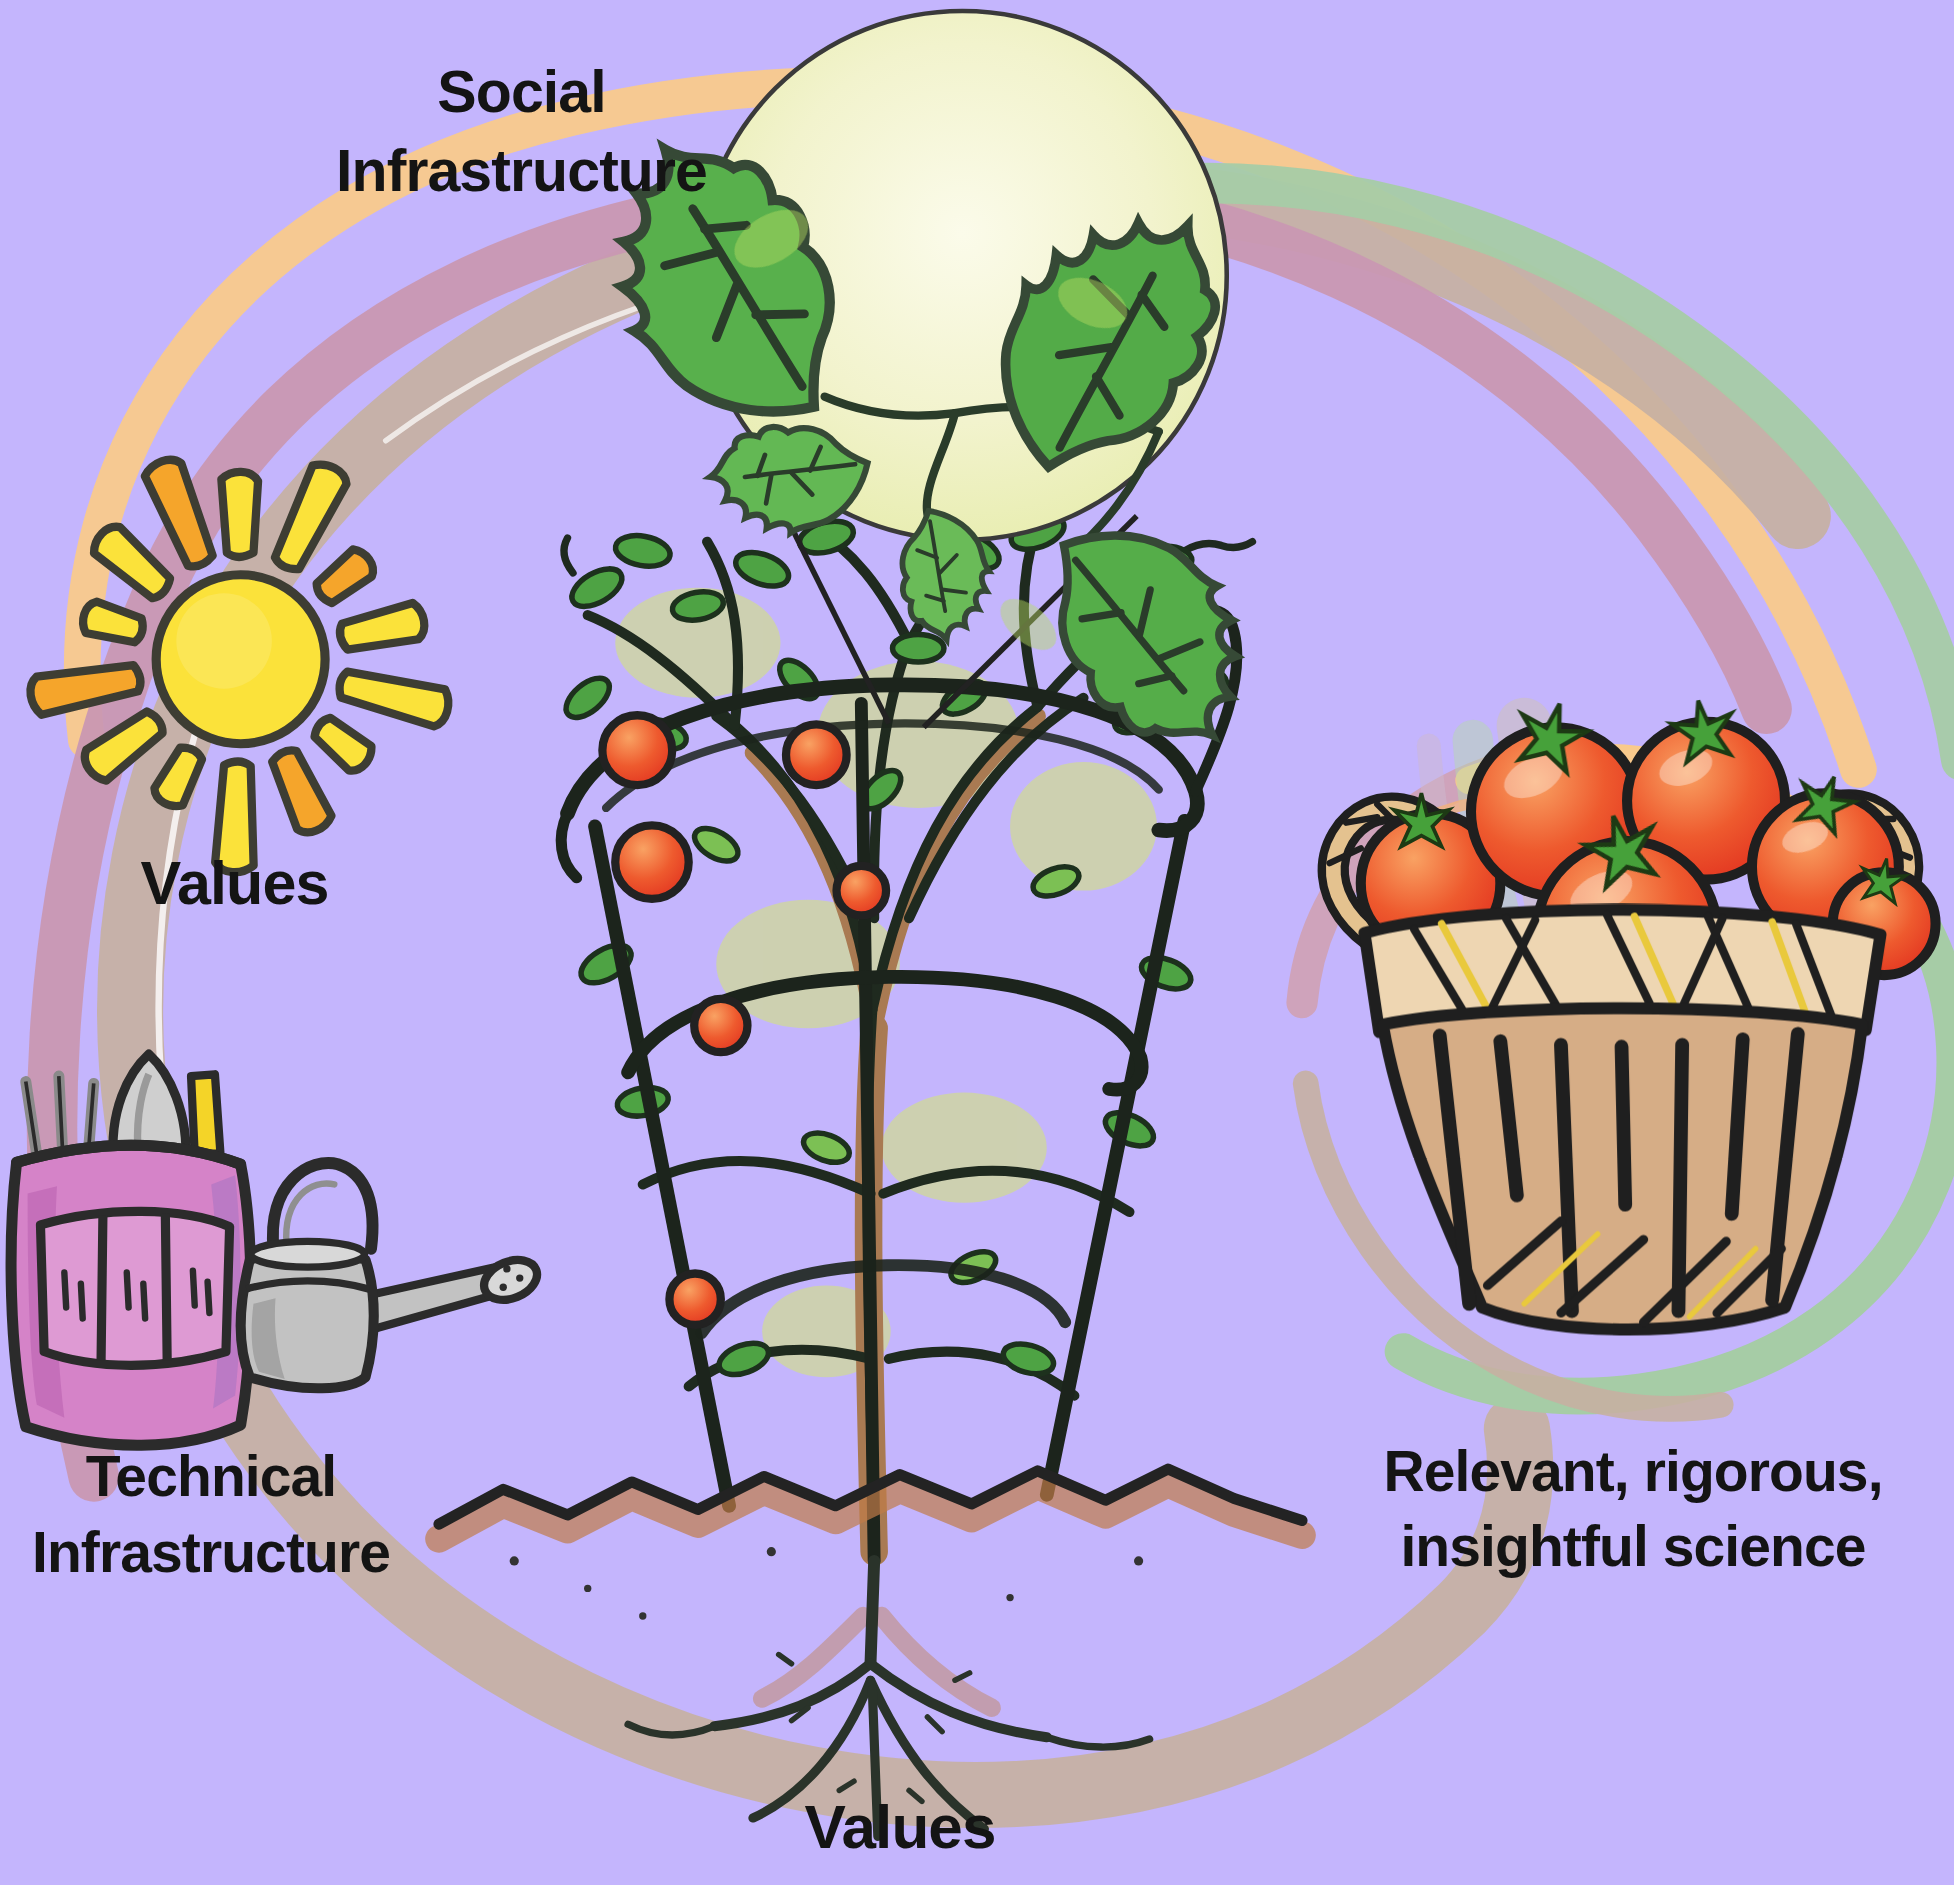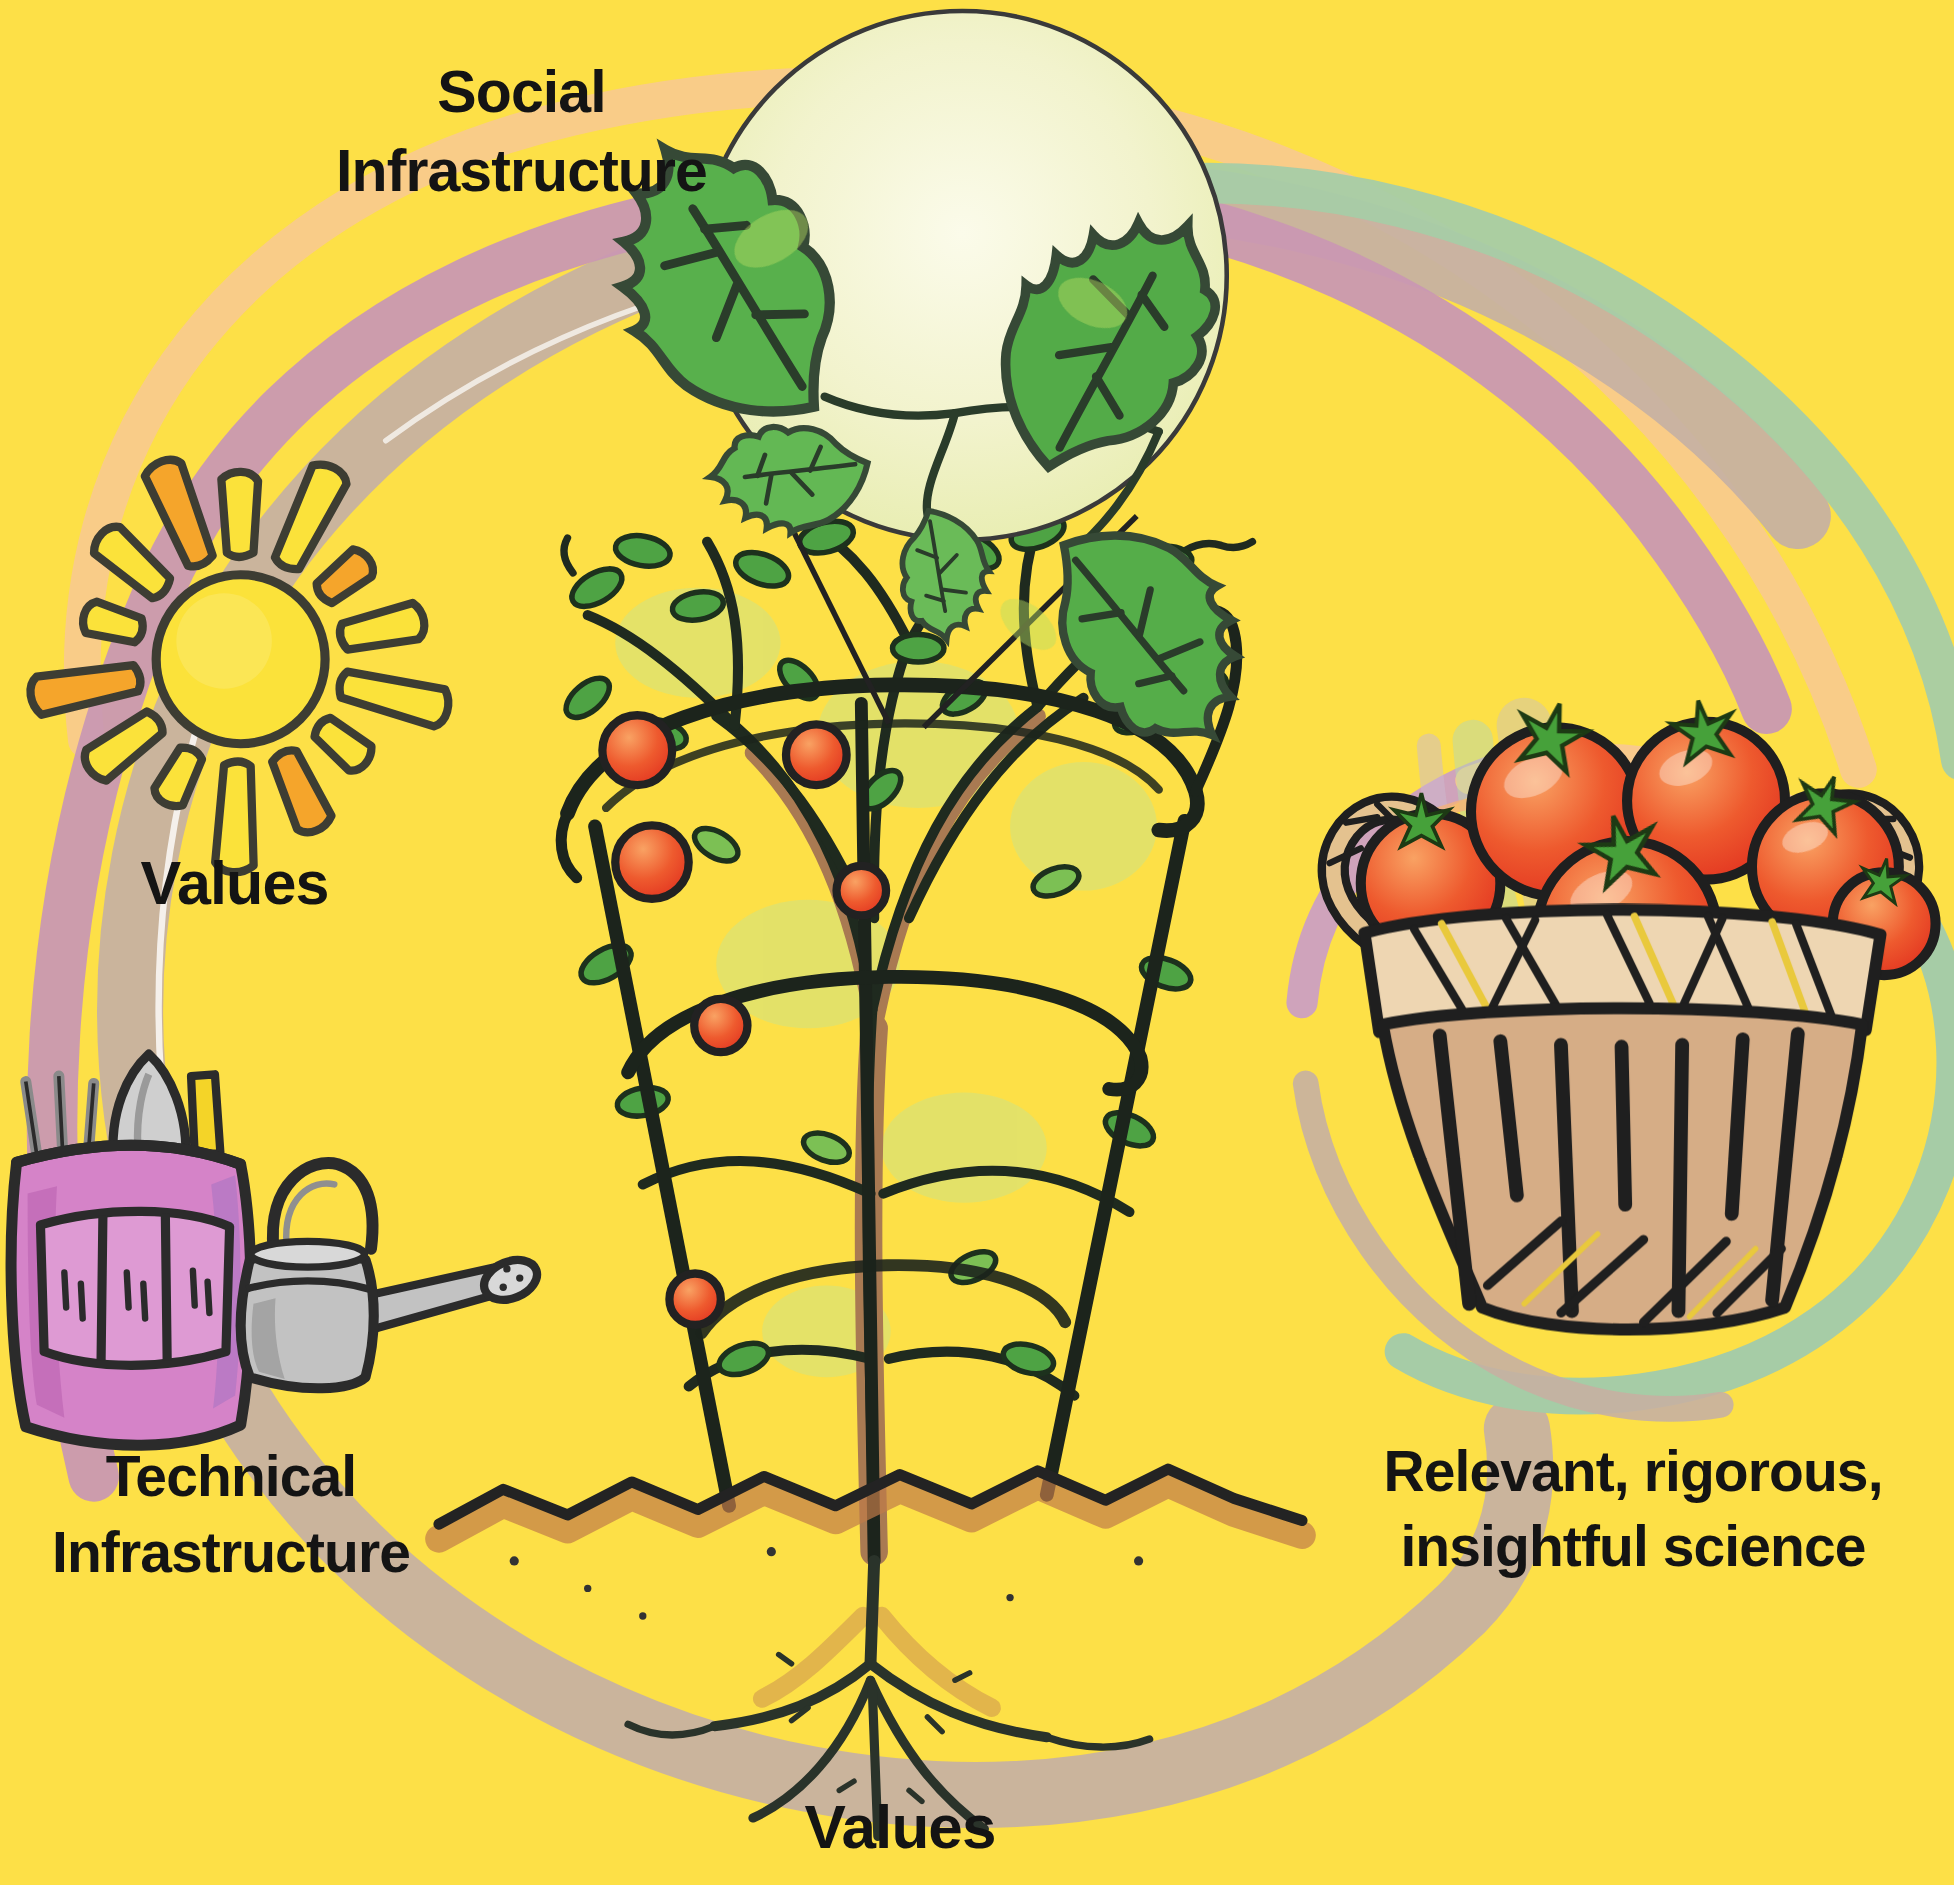--- a/index.html
+++ b/index.html
@@ -1,36 +1,36 @@
 <!DOCTYPE html>
 <html style="font-size:14.7px"><head>
 <meta charset="utf-8">
 <style>
   html,body{margin:0;padding:0;background:#ffffff;}
   #stage{
     position:relative;
     width:1954px;height:1885px;
-    background:#fde047;
+    background:#c4b5fd;
     font-family:"Liberation Sans", sans-serif;
     overflow:hidden;
   }
   #art{position:absolute;left:0;top:0;}
   .fig-label{
     position:absolute;
     text-align:center;
     font-weight:bold;
     color:#141414;
     letter-spacing:-0.9px;
     line-height:1.34;
     white-space:nowrap;
   }
   .fig-label span{display:block;}
   #lbl-social{left:200px;top:53px;width:643px;font-size:59px;}
   #lbl-values{left:51px;top:843px;width:367px;font-size:61px;}
-  #lbl-tech{left:0px;top:1438px;width:422px;font-size:57px;margin-left:20px;}
+  #lbl-tech{left:0px;top:1438px;width:422px;font-size:57px;}
   #lbl-culture{left:698px;top:1785px;width:404px;font-size:62px;}
   #lbl-science{left:1293px;top:1434px;width:680px;font-size:57px;line-height:1.32;}
 </style>
 </head>
 <body>
 
 <div id="stage">
 
 <svg id="art" width="1954" height="1885" viewBox="0 0 2128 2053" xmlns="http://www.w3.org/2000/svg">
   <defs>

